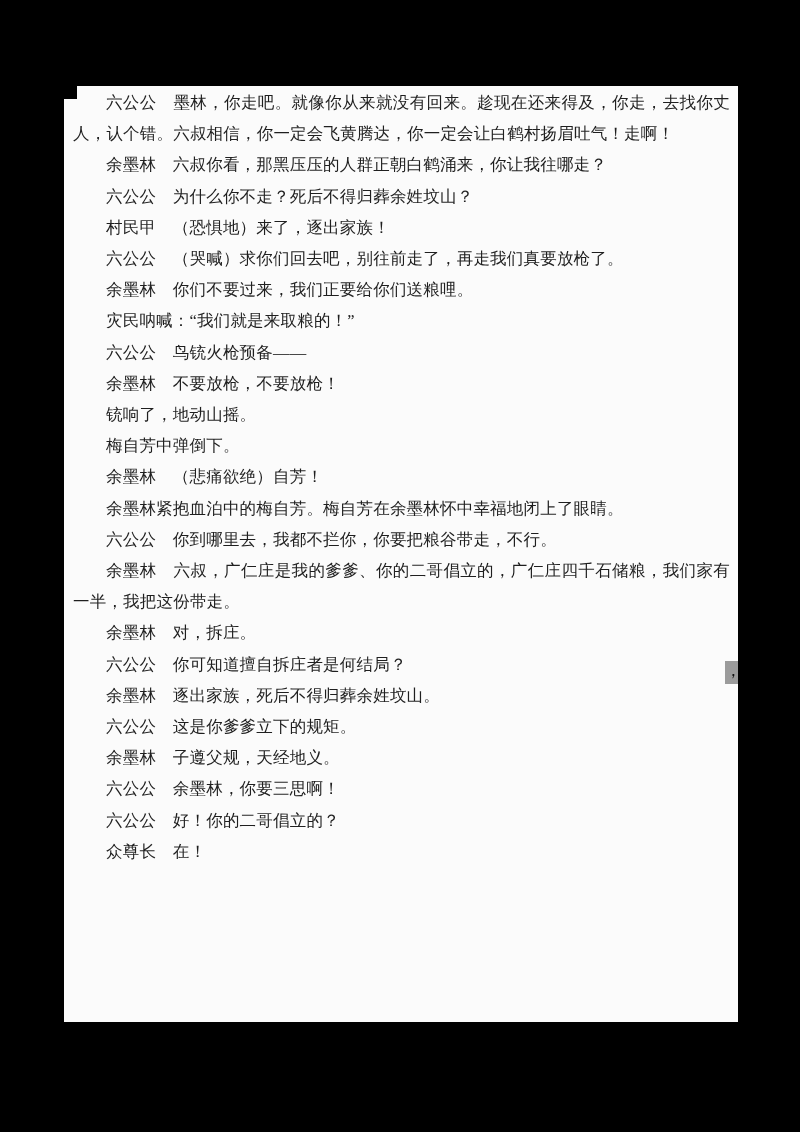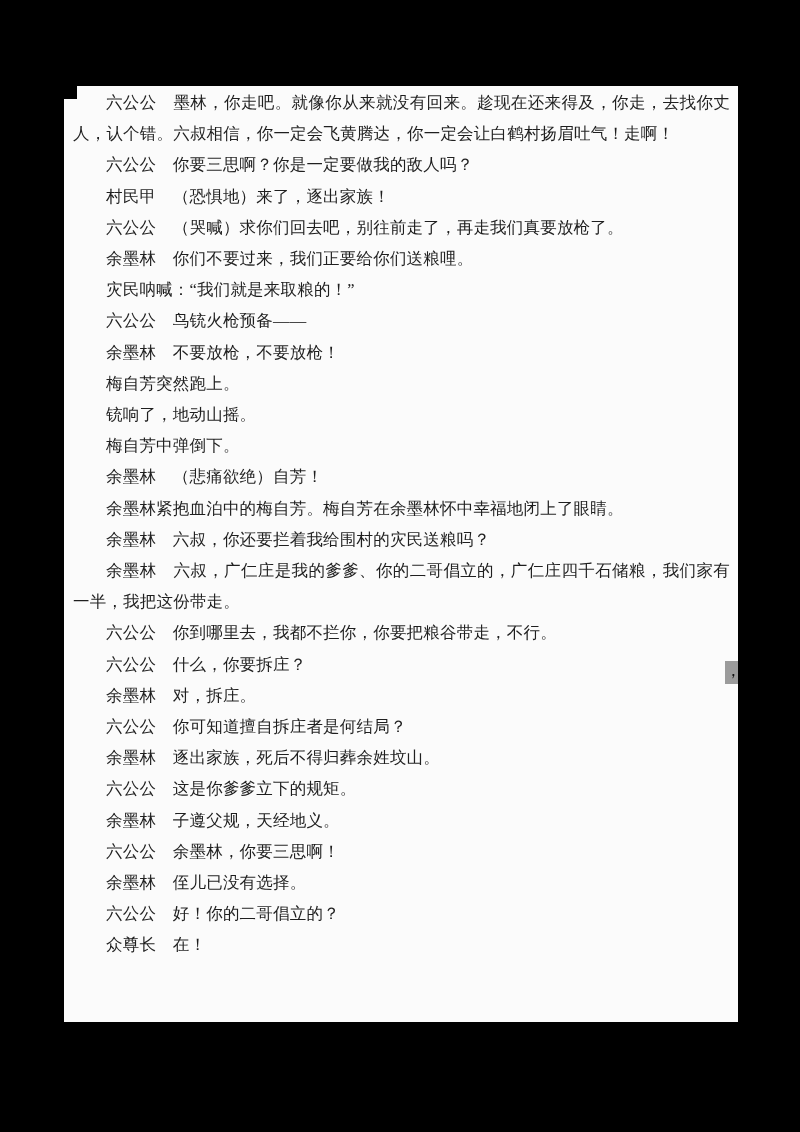--- a/index.html
+++ b/index.html
@@ -60,41 +60,38 @@
   }
 </style>
 </head>
 <body>
 
 <div class="canvas">
   <div class="paper">
     <div class="corner-notch"></div>
     <div class="text-block">
       <p class="para">六公公　墨林，你走吧。就像你从来就没有回来。趁现在还来得及，你走，去找你丈人，认个错。六叔相信，你一定会飞黄腾达，你一定会让白鹤村扬眉吐气！走啊！</p>
-      <p class="para">六公公　你要三思啊？你是一定要做我的敌人吗？</p>
+      <p class="para">余墨林　六叔你看，那黑压压的人群正朝白鹤涌来，你让我往哪走？</p>
+      <p class="para">六公公　为什么你不走？死后不得归葬余姓坟山？</p>
       <p class="para">村民甲　（恐惧地）来了，逐出家族！</p>
       <p class="para">六公公　（哭喊）求你们回去吧，别往前走了，再走我们真要放枪了。</p>
       <p class="para">余墨林　你们不要过来，我们正要给你们送粮哩。</p>
       <p class="para">灾民呐喊：“我们就是来取粮的！”</p>
       <p class="para">六公公　鸟铳火枪预备——</p>
       <p class="para">余墨林　不要放枪，不要放枪！</p>
-      <p class="para">梅自芳突然跑上。</p>
       <p class="para">铳响了，地动山摇。</p>
       <p class="para">梅自芳中弹倒下。</p>
       <p class="para">余墨林　（悲痛欲绝）自芳！</p>
       <p class="para">余墨林紧抱血泊中的梅自芳。梅自芳在余墨林怀中幸福地闭上了眼睛。</p>
-      <p class="para">余墨林　六叔，你还要拦着我给围村的灾民送粮吗？</p>
+      <p class="para">六公公　你到哪里去，我都不拦你，你要把粮谷带走，不行。</p>
       <p class="para">余墨林　六叔，广仁庄是我的爹爹、你的二哥倡立的，广仁庄四千石储粮，我们家有一半，我把这份带走。</p>
-      <p class="para">六公公　你到哪里去，我都不拦你，你要把粮谷带走，不行。</p>
-      <p class="para">六公公　什么，你要拆庄？</p>
       <p class="para">余墨林　对，拆庄。</p>
       <p class="para">六公公　你可知道擅自拆庄者是何结局？</p>
       <p class="para">余墨林　逐出家族，死后不得归葬余姓坟山。</p>
       <p class="para">六公公　这是你爹爹立下的规矩。</p>
       <p class="para">余墨林　子遵父规，天经地义。</p>
       <p class="para">六公公　余墨林，你要三思啊！</p>
-      <p class="para">余墨林　侄儿已没有选择。</p>
       <p class="para">六公公　好！你的二哥倡立的？</p>
       <p class="para">众尊长　在！</p>
     </div>
     <div class="margin-mark">，</div>
   </div>
 </div>
 
 </body></html>

